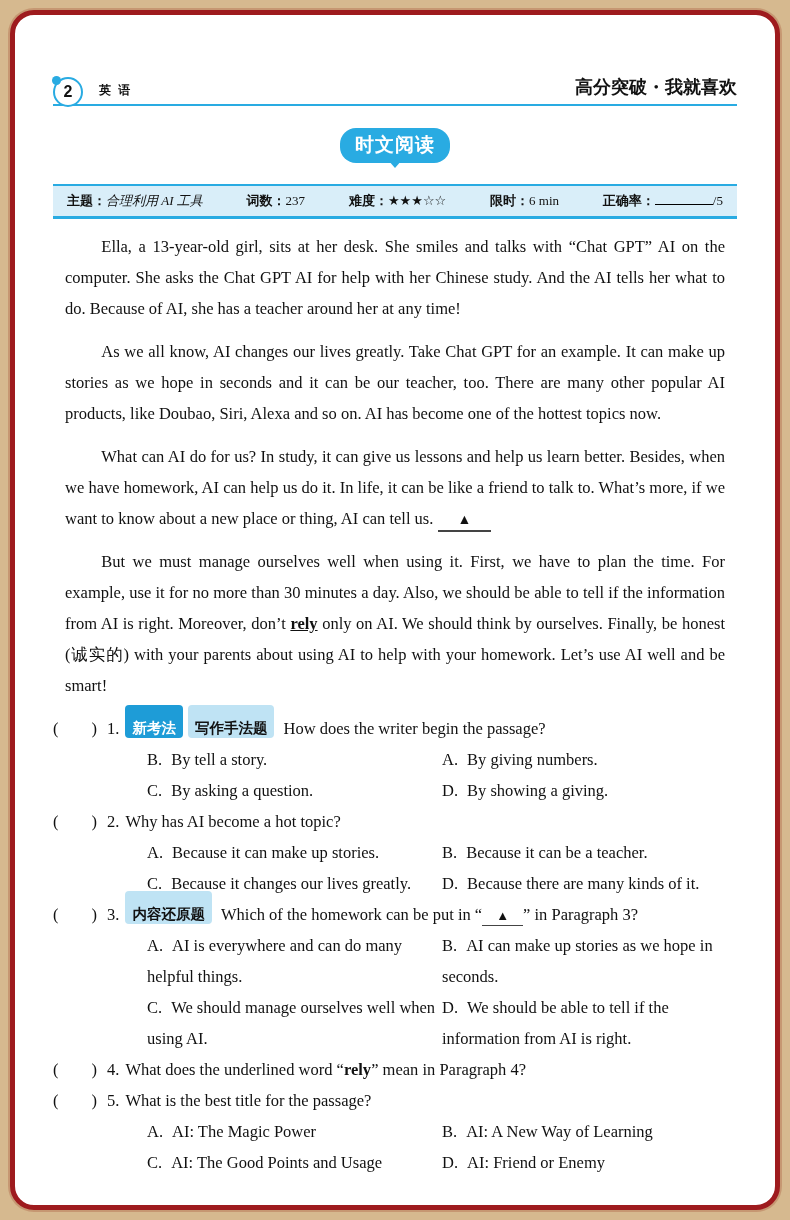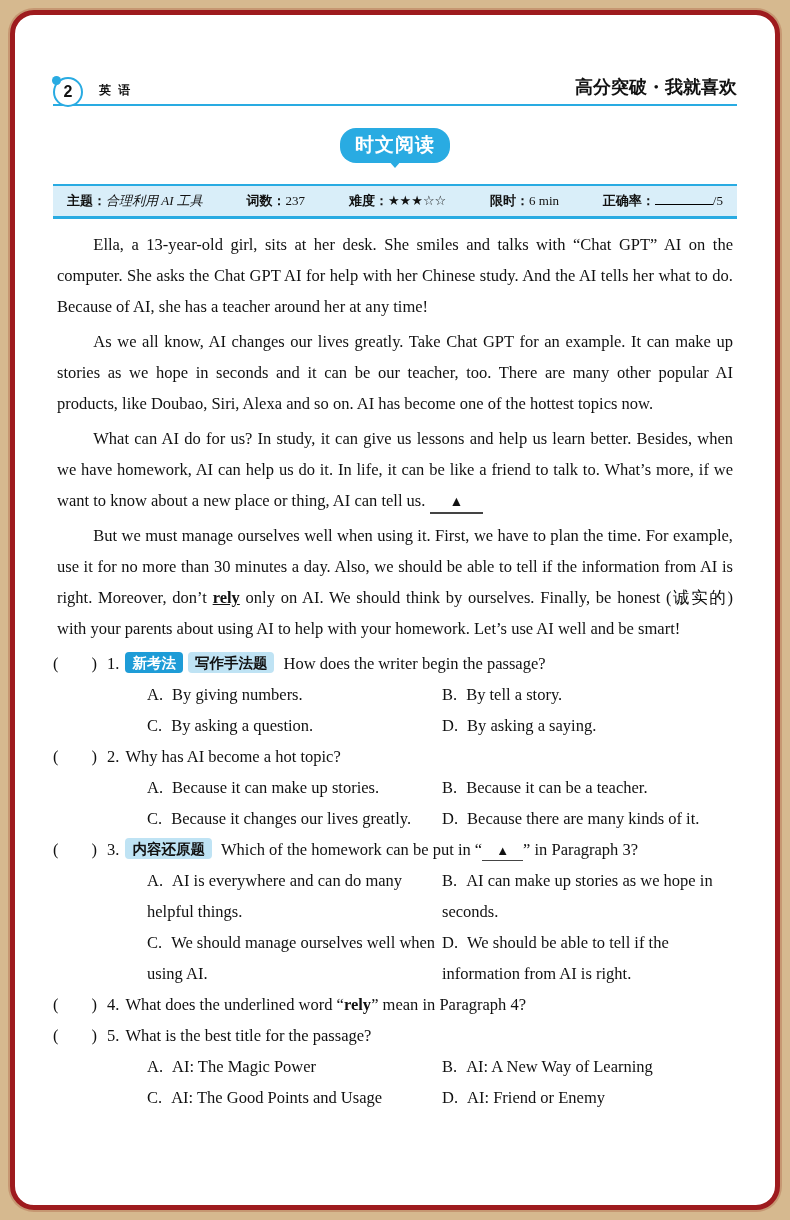--- a/index.html
+++ b/index.html
@@ -55,34 +55,34 @@
   .info-item { white-space:nowrap; }
   .info-label { font-family:"Liberation Sans", sans-serif; font-weight:bold; }
   .info-value { font-family:"Liberation Serif", serif; }
   .info-value.kaiti { font-style:italic; }
   .blank-line {
     display:inline-block; width:58px; border-bottom:1.5px solid #000;
     height:14px; vertical-align:baseline;
   }
   
   .passage { margin-top:10px; font-size:16.5px; line-height:31px; text-align:justify; }
-  .passage p { margin:4px; text-indent:2.2em; }
+  .passage p { margin:12px; text-indent:2.2em; }
   .inline-blank {
     display:inline-block; border-bottom:2px solid #444;
     padding:0 20px; line-height:20px; font-size:14px; text-indent:0;
   }
   .rely { font-weight:bold; text-decoration:underline; }
   
   .questions { margin-top:4px; font-size:16.5px; line-height:31px; }
   .q-line { white-space:normal; }
   .bracket { letter-spacing:0; }
   .q-num { margin:0 6px 0 10px; }
   .tag {
     font-family:"Liberation Sans", sans-serif; font-weight:bold; font-size:14.5px;
-    padding:3px 7px 2px; border-radius:4px; margin-right:5px; vertical-align:1px;
+    padding:15px 7px 2px; border-radius:4px; margin-right:5px; vertical-align:1px;
   }
   .tag-solid { background:#1e9cd7; color:#fff; }
   .tag-light { background:#bfe3f4; color:#111; }
   .q-blank {
     display:inline-block; border-bottom:1.5px solid #444;
     padding:0 14px; line-height:18px; font-size:13px;
   }
   .options { margin-left:94px; display:grid; }
   .options.two-col  { grid-template-columns:1fr 1fr; }
   .options.one-col  { grid-template-columns:1fr 1fr; }
@@ -131,24 +131,24 @@
     <p><span>But we must manage ourselves well when using it.  First, we have to plan the time.  For example, use it for no more than 30 minutes a day.  Also, we should be able to tell if the information from AI is right.  Moreover, don’t </span><span class="rely">rely</span><span> only on AI.  We should think by ourselves.  Finally, be honest (诚实的) with your parents about using AI to help with your homework.  Let’s use AI well and be smart!</span></p>
   </div>
 
   <div class="questions">
 
     <div class="question">
       <div class="q-line">
         <span class="bracket">(　　)</span><span class="q-num">1.</span><span class="tag tag-solid">新考法</span><span class="tag tag-light">写作手法题</span> <span>How does the writer begin the passage?</span>
       </div>
       <div class="options two-col">
+        <div class="opt"><span class="opt-label">B.</span><span>By tell a story.</span></div>
         <div class="opt"><span class="opt-label">A.</span><span>By giving numbers.</span></div>
-        <div class="opt"><span class="opt-label">B.</span><span>By tell a story.</span></div>
         <div class="opt"><span class="opt-label">C.</span><span>By asking a question.</span></div>
-        <div class="opt"><span class="opt-label">D.</span><span>By asking a saying.</span></div>
+        <div class="opt"><span class="opt-label">D.</span><span>By showing a giving.</span></div>
       </div>
     </div>
 
     <div class="question">
       <div class="q-line">
         <span class="bracket">(　　)</span><span class="q-num">2.</span><span>Why has AI become a hot topic?</span>
       </div>
       <div class="options two-col">
         <div class="opt"><span class="opt-label">A.</span><span>Because it can make up stories.</span></div>
         <div class="opt"><span class="opt-label">B.</span><span>Because it can be a teacher.</span></div>

